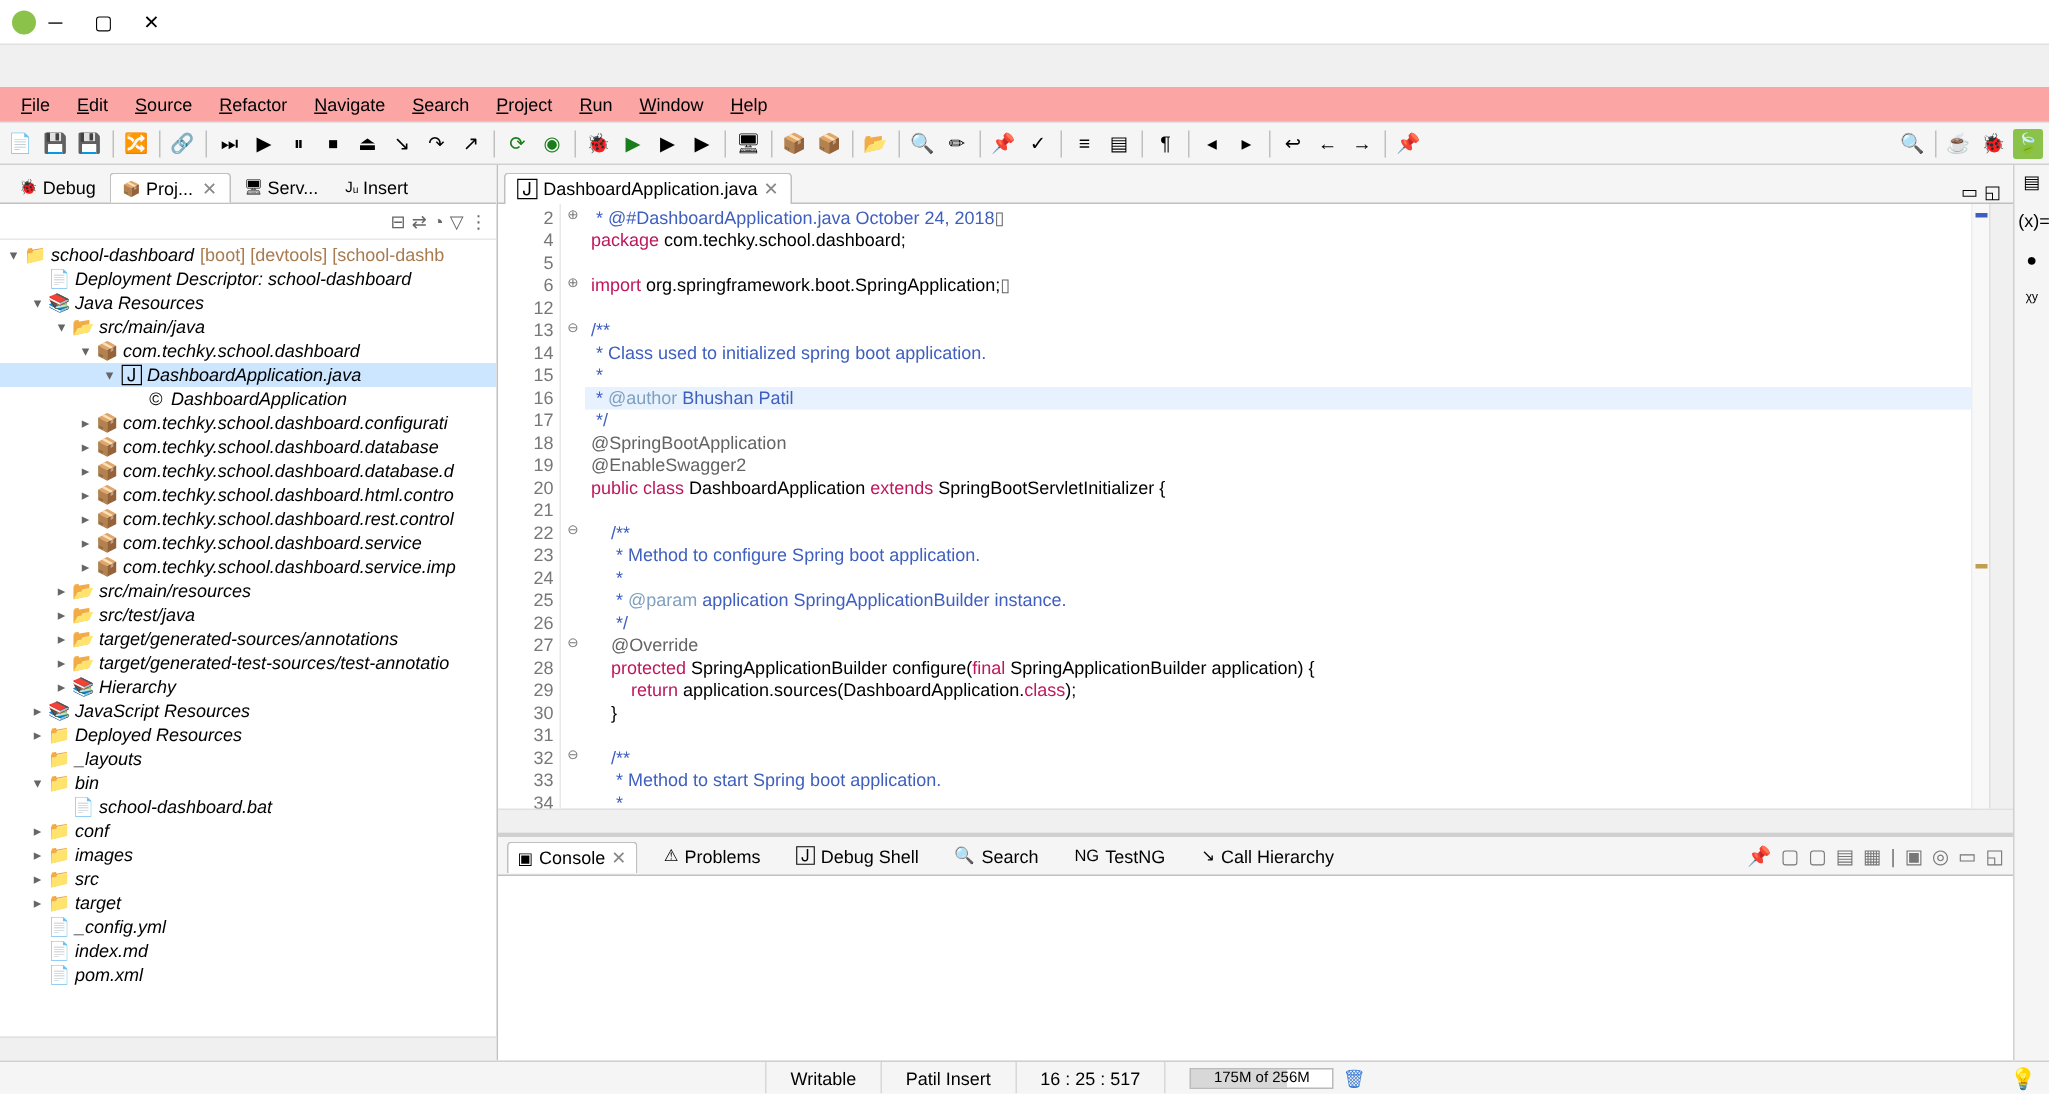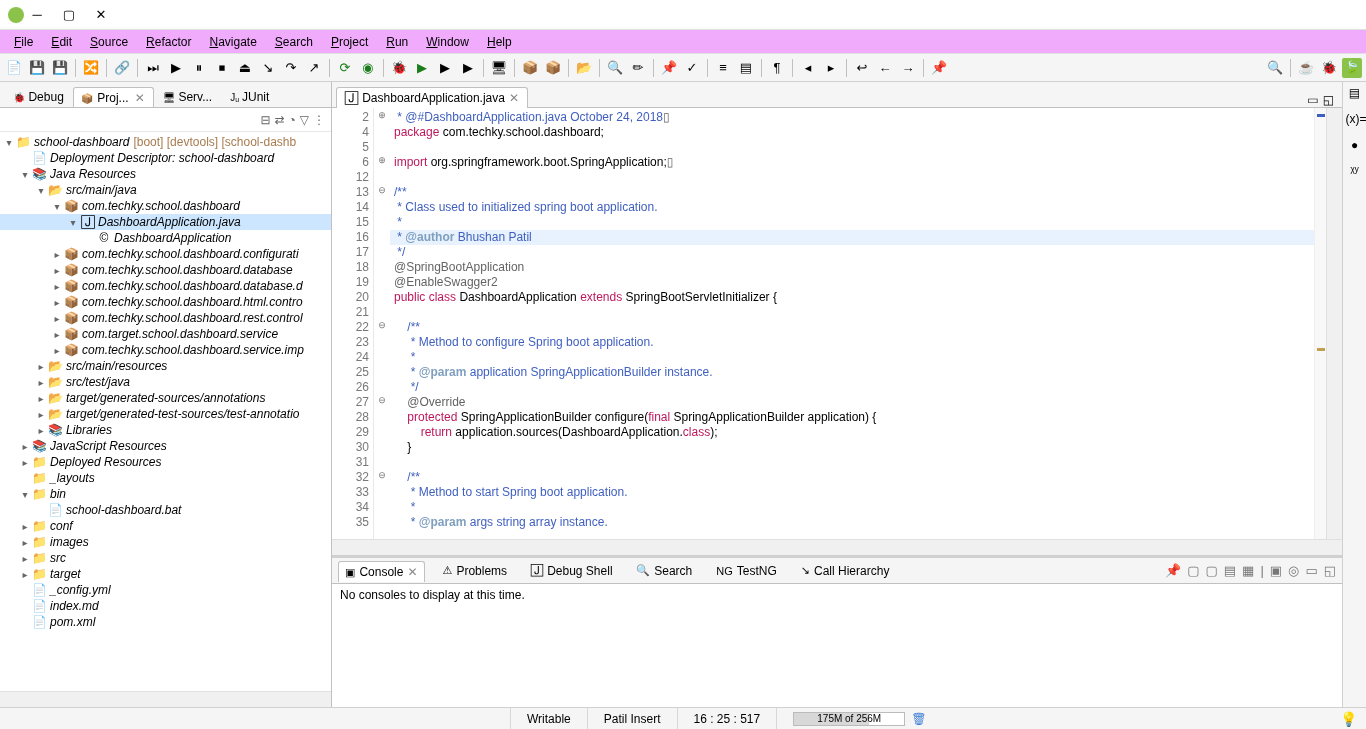--- a/index.html
+++ b/index.html
@@ -2,21 +2,21 @@
 <html><head>
 <meta charset="utf-8">
 <style>
 * { margin: 0; padding: 0; box-sizing: border-box; font-family: "Segoe UI", Tahoma, sans-serif; font-size: 12px; }
 body { background: #f0f0f0; width: 1366px; height: 729px; overflow: hidden; display: flex; flex-direction: column; }
 .titlebar { height: 30px; background: #fff; display: flex; align-items: center; padding: 0 8px; border-bottom: 1px solid #e0e0e0; }
 .titlebar .app-icon { width: 16px; height: 16px; border-radius: 50%; background: #8bc34a; margin-right: 6px; }
 .titlebar .title { flex: 1; font-size: 12px; }
 .titlebar .win-btns { display: flex; gap: 18px; padding-right: 4px; }
 .titlebar .win-btn { width: 14px; height: 14px; cursor: pointer; display:flex; align-items:center; justify-content:center; font-size:13px; }
-.menubar { height: 24px; background: #f0abfc; display: flex; align-items: center; padding: 0 6px; gap: 2px; border-bottom: 1px solid #e0e0e0; }
+.menubar { height: 24px; background: #fca5a5; display: flex; align-items: center; padding: 0 6px; gap: 2px; border-bottom: 1px solid #e0e0e0; margin-top: 28px; }
 .menubar .menu-item { padding: 2px 8px; cursor: pointer; }
 .menubar .menu-item u { text-decoration: underline; }
 .toolbar { height: 28px; background: #f5f5f5; display: flex; align-items: center; padding: 0 4px; gap: 3px; border-bottom: 1px solid #d0d0d0; }
 .toolbar .tb-btn { width: 20px; height: 20px; display: flex; align-items: center; justify-content: center; cursor: pointer; border-radius: 2px; font-size:13px; }
 .toolbar .sep { width: 1px; height: 18px; background: #c0c0c0; margin: 0 2px; }
 .main { flex: 1; display: flex; overflow: hidden; }
 .left-pane { width: 332px; background: #fff; border-right: 1px solid #c0c0c0; display: flex; flex-direction: column; overflow: hidden; }
 .view-tabs { height: 26px; display: flex; align-items: flex-end; background: #f5f5f5; border-bottom: 1px solid #c0c0c0; padding: 0 4px; gap: 0; overflow:hidden; }
 .view-tab { padding: 3px 8px; border: 1px solid transparent; border-bottom: none; cursor: pointer; font-size: 11px; display:flex; align-items:center; gap:3px; white-space:nowrap; }
 .view-tab.active { background: #fff; border-color: #c0c0c0; border-top-left-radius: 3px; border-top-right-radius: 3px; position:relative; top:1px; }
@@ -38,38 +38,38 @@
 .editor-tab .close { color: #888; cursor: pointer; }
 .editor-tools { margin-left: auto; display:flex; gap:4px; padding-right:4px; }
 .code-area { flex: 1; display: flex; overflow: hidden; font-family: Consolas, monospace; font-size: 13px; background: #fff; }
 .gutter { width: 42px; background: #fff; border-right: 1px solid #e8e8e8; text-align: right; padding: 2px 4px 2px 0; color: #787878; line-height: 15px; position:relative; }
 .fold-bar { width: 16px; background: #fff; line-height: 15px; font-size: 9px; color: #787878; text-align: center; }
 .code { flex: 1; padding: 2px 4px; line-height: 15px; white-space: pre; overflow: hidden; position:relative; }
 .code .hl-line { position:absolute; left:0; right:0; height:15px; background:#e8f2fe; }
 .kw { color: #be185d; font-weight: normal; }
 .cm { color: #3f5fbf; }
 .an { color: #646464; }
-.tag { color: #7f9fbf; font-weight:bold; }
+.tag { color: #7f9fbf; font-weight:normal; }
 .code-scroll { height: 16px; background: #f0f0f0; border-top: 1px solid #e0e0e0; }
 .vscroll { width: 16px; background: #f0f0f0; border-left: 1px solid #e0e0e0; }
 .overview { width: 12px; background: #f8f8f8; border-left:1px solid #eee; position:relative; }
 .overview .marker { position:absolute; left:2px; width:8px; height:3px; }
 .bottom-pane { height: 152px; border-top: 3px solid #d0d0d0; display: flex; flex-direction: column; background: #fff; }
 .bottom-tabs { height: 26px; display: flex; align-items: center; background: #f5f5f5; border-bottom: 1px solid #c0c0c0; padding: 0 6px; gap: 12px; }
 .bottom-tab { display: flex; align-items: center; gap: 4px; cursor: pointer; padding: 3px 6px; }
 .bottom-tab.active { background: #fff; border: 1px solid #c0c0c0; border-bottom:none; border-top-left-radius:3px; border-top-right-radius:3px; position:relative; top:1px; }
 .bottom-tools { margin-left: auto; display: flex; gap: 6px; align-items:center; }
 .bottom-tools span { color:#777; font-size:13px; cursor:pointer; }
 .console-body { flex: 1; padding: 4px 8px; }
 .right-trim { width: 24px; background: #f5f5f5; border-left: 1px solid #d0d0d0; display: flex; flex-direction: column; align-items: center; padding: 4px 0; gap: 8px; }
 .right-trim .trim-btn { width: 18px; height: 18px; font-size: 12px; cursor:pointer; text-align:center; }
 .statusbar { height: 22px; background: #f5f5f5; border-top: 1px solid #d0d0d0; display: flex; align-items: center; font-size: 11px; }
 .statusbar .cell { padding: 0 16px; border-left: 1px solid #d8d8d8; height:100%; display:flex; align-items:center; }
 .statusbar .heap { display:flex; align-items:center; gap:6px; }
-.statusbar .heap-bar { width: 112px; height: 14px; border: 1px solid #bbb; background: linear-gradient(to right, #d8d8d8 68%, #fff 68%); font-size: 10px; text-align:center; line-height:12px; }
+.statusbar .heap-bar { width: 96px; height: 14px; border: 1px solid #bbb; background: linear-gradient(to right, #d8d8d8 68%, #fff 68%); font-size: 10px; text-align:center; line-height:12px; }
 .statusbar .trash { cursor:pointer; color:#3a7bd5; }
 .statusbar .bulb { margin-left:auto; margin-right:8px; cursor:pointer; color:#d4a017; font-size:14px; }
 </style>
 </head>
 <body>
 
 <div class="titlebar">
   <div class="app-icon"></div>
   <div class="win-btns">
     <div class="win-btn">─</div>
@@ -163,21 +163,21 @@
           <span class="vicon">📦</span>
           <span>Proj...</span>
           <span style="margin-left:3px;color:#888">✕</span>
         </div>
         <div class="view-tab">
           <span class="vicon">🖥</span>
           <span>Serv...</span>
         </div>
         <div class="view-tab">
           <span class="vicon">Jᵤ</span>
-          <span>JUnit</span>
+          <span>Insert</span>
         </div>
       </div>
     <div class="filter-bar">
       <span>⊟</span>
       <span>⇄</span>
       <span>◔</span>
       <span>▽</span>
       <span>⋮</span>
     </div>
     <div class="tree" id="tree">
@@ -238,21 +238,21 @@
           <span class="tlabel">com.techky.school.dashboard.html.contro</span>
         </div>
         <div class="tree-item ind-3">
           <span class="twisty">▸</span>
           <span class="ticon">📦</span>
           <span class="tlabel">com.techky.school.dashboard.rest.control</span>
         </div>
         <div class="tree-item ind-3">
           <span class="twisty">▸</span>
           <span class="ticon">📦</span>
-          <span class="tlabel">com.target.school.dashboard.service</span>
+          <span class="tlabel">com.techky.school.dashboard.service</span>
         </div>
         <div class="tree-item ind-3">
           <span class="twisty">▸</span>
           <span class="ticon">📦</span>
           <span class="tlabel">com.techky.school.dashboard.service.imp</span>
         </div>
         <div class="tree-item ind-2">
           <span class="twisty">▸</span>
           <span class="ticon">📂</span>
           <span class="tlabel">src/main/resources</span>
@@ -268,21 +268,21 @@
           <span class="tlabel">target/generated-sources/annotations</span>
         </div>
         <div class="tree-item ind-2">
           <span class="twisty">▸</span>
           <span class="ticon">📂</span>
           <span class="tlabel">target/generated-test-sources/test-annotatio</span>
         </div>
         <div class="tree-item ind-2">
           <span class="twisty">▸</span>
           <span class="ticon">📚</span>
-          <span class="tlabel">Libraries</span>
+          <span class="tlabel">Hierarchy</span>
         </div>
         <div class="tree-item ind-1">
           <span class="twisty">▸</span>
           <span class="ticon">📚</span>
           <span class="tlabel">JavaScript Resources</span>
         </div>
         <div class="tree-item ind-1">
           <span class="twisty">▸</span>
           <span class="ticon">📁</span>
           <span class="tlabel">Deployed Resources</span>
@@ -398,23 +398,20 @@
             <span>▢</span>
             <span>▤</span>
             <span>▦</span>
             <span>|</span>
             <span>▣</span>
             <span>◎</span>
             <span>▭</span>
             <span>◱</span>
           </div>
       </div>
-      <div class="console-body">
-        <span>No consoles to display at this time.</span>
-      </div>
     </div>
   </div>
 
   <div class="right-trim">
     <span class="trim-btn">▤</span>
     <span class="trim-btn">(x)=</span>
     <span class="trim-btn">●</span>
     <span class="trim-btn">ᵡʸ</span>
   </div>
 </div>

